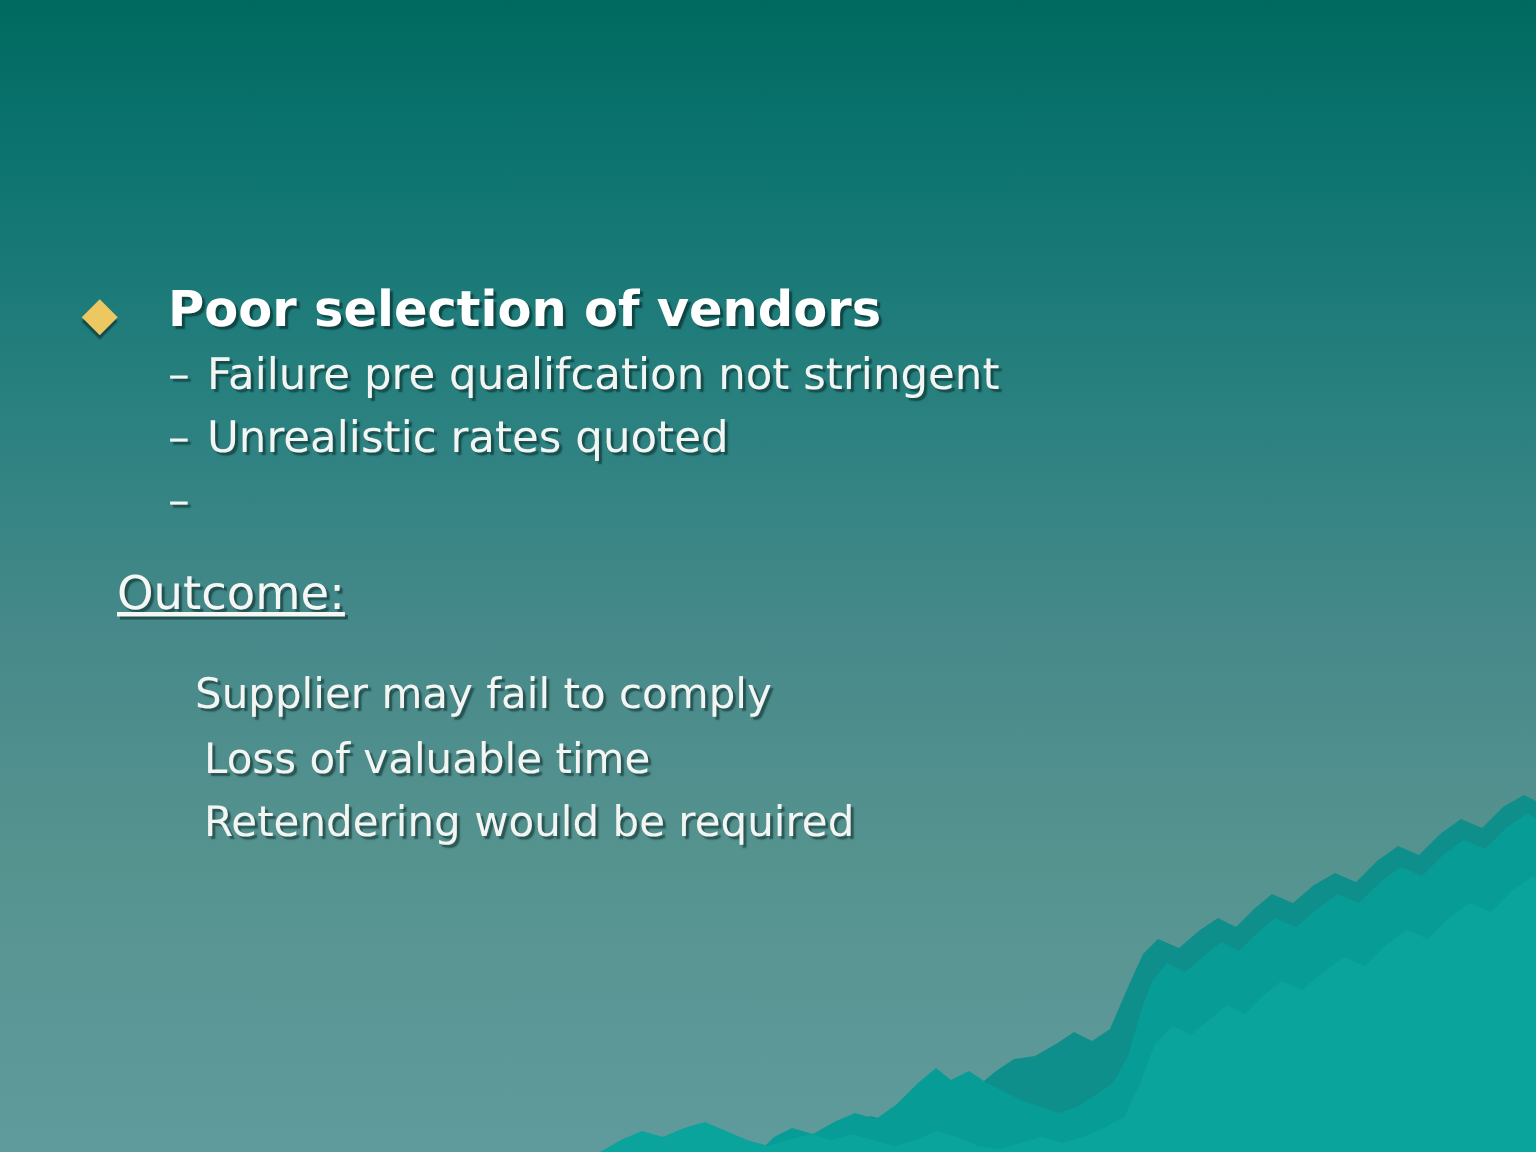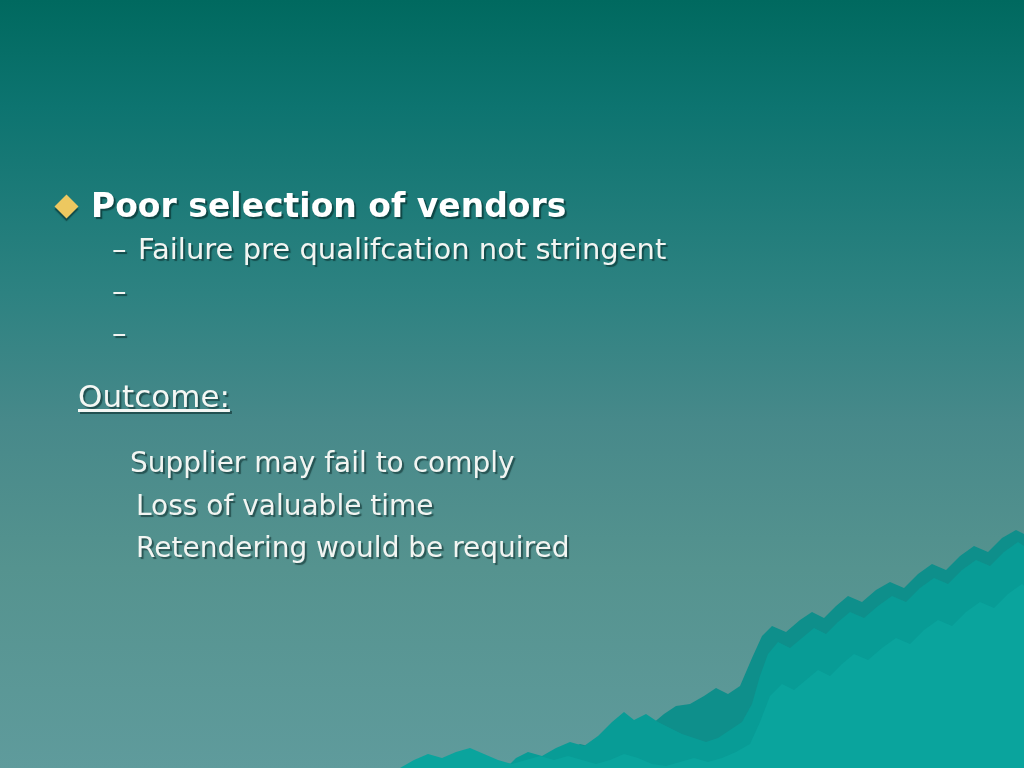--- a/index.html
+++ b/index.html
@@ -67,23 +67,24 @@
   .body-block {
     position: absolute;
     top: 186px;
     left: 0;
     width: 1024px;
   }
 
   
   .bullet-l1 {
     display: flex;
-    align-items: flex-start;
+    align-items: center;
     padding-left: 58px;
     margin-bottom: 6px;
+    gap: 21px;
   }
   .diamond-marker {
     flex: 0 0 auto;
     width: 17px;
     height: 17px;
     margin-top: 12px;
     margin-right: 16px;
     background: #EDC860;
     transform: rotate(45deg);
     box-shadow: 2px 2px 1px rgba(0, 26, 26, 0.5);
@@ -185,20 +186,21 @@
       <span class="bullet-l1-text">Poor selection of vendors</span>
     </div>
 
     <div class="bullet-l2">
       <span class="dash-marker">–</span>
       <span class="bullet-l2-text">Failure pre qualifcation not stringent</span>
     </div>
 
     <div class="bullet-l2">
       <span class="dash-marker">–</span>
+      <span class="bullet-l2-text">Unrealistic rates quoted</span>
     </div>
 
     <div class="bullet-l2">
       <span class="dash-marker">–</span>
     </div>
 
     <div class="outcome-heading">Outcome:</div>
 
     <div class="outcome-line">Supplier may fail to comply</div>
     <div class="outcome-line indent-more">Loss of valuable time</div>

